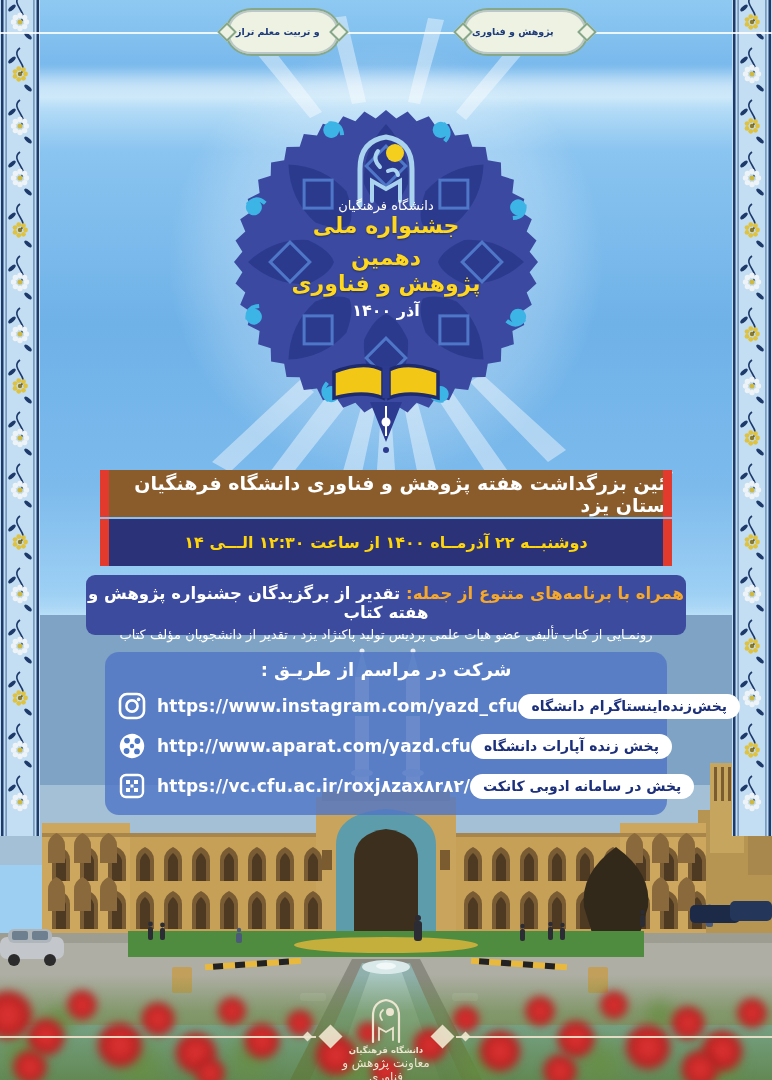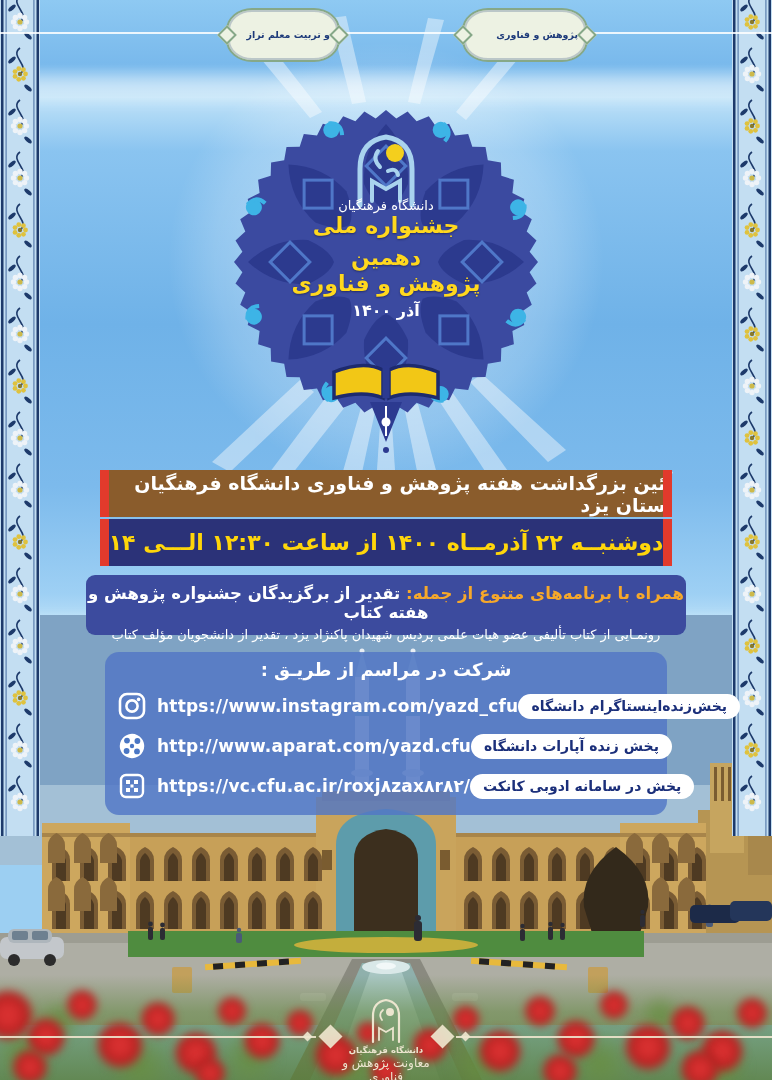--- a/index.html
+++ b/index.html
@@ -19,43 +19,43 @@
   .glow { position:absolute; left:166px; top:40px; width:440px; height:440px; border-radius:50%;
           background:radial-gradient(circle, rgba(255,255,255,.55) 0%, rgba(255,255,255,.18) 55%, rgba(255,255,255,0) 70%);
           pointer-events:none; }
 
   
   .side-border { position:absolute; top:0; width:40px; height:836px; background:#c3def2; }
   .side-border.left { left:0; } .side-border.right { right:0; }
 
   
   .top-line { position:absolute; top:32px; left:0; width:772px; height:2px; background:rgba(255,255,255,.85); }
-  .medallion { position:absolute; top:8px; height:54px; background:#edf2e3; border:2px solid #86a888;
+  .medallion { position:absolute; top:8px; height:48px; background:#edf2e3; border:2px solid #86a888;
                border-radius:26px/22px; box-shadow:0 0 0 2px rgba(40,70,120,.25) inset;
-               display:flex; align-items:center; justify-content:flex-start; }
+               display:flex; align-items:center; justify-content:flex-end; }
   .medallion::before, .medallion::after { content:""; position:absolute; top:50%; width:10px; height:10px;
                background:#edf2e3; border:2px solid #86a888; transform:translateY(-50%) rotate(45deg); }
   .medallion::before { left:-8px; } .medallion::after { right:-8px; }
   .medallion span { color:#1d3a7a; font-weight:bold; font-size:9.5px; text-align:center; line-height:1.15; padding:0 8px; }
 
   
   .emblem-text { position:absolute; left:226px; top:100px; width:320px; text-align:center; pointer-events:none; }
   .emblem-univ { color:#fff; font-size:13px; margin-top:98px; letter-spacing:1px; }
   .emblem-big { color:#ffd81e; font-weight:800; font-size:22px; line-height:1.18; text-shadow:0 1px 2px rgba(0,0,30,.4); }
   .emblem-date { color:#fff; font-weight:bold; font-size:16px; margin-top:4px; }
 
   
   .banner { position:absolute; left:100px; width:572px; height:47px; display:flex; align-items:center;
             justify-content:center; }
   .banner .cap { position:absolute; top:0; bottom:0; width:9px; background:#e23a2c; }
   .banner .cap.l { left:0; } .banner .cap.r { right:0; }
   .banner1 { top:470px; background:#8a5c2c; }
   .banner1 span { color:#fff; font-weight:bold; font-size:19px; }
   .banner2 { top:519px; background:#2b3278; }
-  .banner2 span { color:#ffd60a; font-weight:800; font-size:22px; }
+  .banner2 span { color:#ffd60a; font-weight:800; font-size:16px; }
   .banner3 { position:absolute; left:86px; top:575px; width:600px; height:60px; background:#3c4b9e;
              border-radius:9px; color:#fff; text-align:center; padding-top:9px; }
   .banner3 .l1 { font-size:16.5px; font-weight:bold; }
   .banner3 .l1 .lead { color:#f6a82a; }
   .banner3 .l2 { font-size:13px; margin-top:5px; }
 
   
   .panel { position:absolute; left:105px; top:652px; width:562px; height:163px;
            background:rgba(82,118,198,.82); border-radius:14px; padding:7px 12px 24px; }
   .panel-header { text-align:center; color:#fff; font-weight:bold; font-size:18px; margin-bottom:6px; }
@@ -861,21 +861,21 @@
   </div>
   <div class="banner banner2 fa">
     <div class="cap l"></div>
       <div class="cap r"></div>
     <span>دوشنبــه ۲۲ آذرمــاه ۱۴۰۰ از ساعت ۱۲:۳۰ الـــی ۱۴</span>
   </div>
   <div class="banner3 fa">
     <div class="l1">
       <span class="lead">همراه با برنامه‌های متنوع از جمله:</span><span> تقدیر از برگزیدگان جشنواره پژوهش و هفته کتاب</span>
     </div>
-    <div class="l2">رونمـایی از کتاب تألیفی عضو هیات علمی پردیس شهیدان پاکنژاد یزد ، تقدیر از دانشجویان مؤلف کتاب</div>
+    <div class="l2">رونمـایی از کتاب تألیفی عضو هیات علمی پردیس تولید پاکنژاد یزد ، تقدیر از دانشجویان مؤلف کتاب</div>
   </div>
 
   <div class="panel">
     <div class="panel-header fa">شرکت در مراسم از طریـق :</div>
 
     <div class="link-row">
       <svg class="link-icon" viewBox="0 0 30 30">
         <rect x="3" y="3" width="24" height="24" rx="7" fill="none" stroke="#fff" stroke-width="2.6"></rect>
         <circle cx="15" cy="15" r="5.6" fill="none" stroke="#fff" stroke-width="2.6"></circle>
         <circle cx="21.6" cy="8.4" r="1.8" fill="#fff"></circle>

